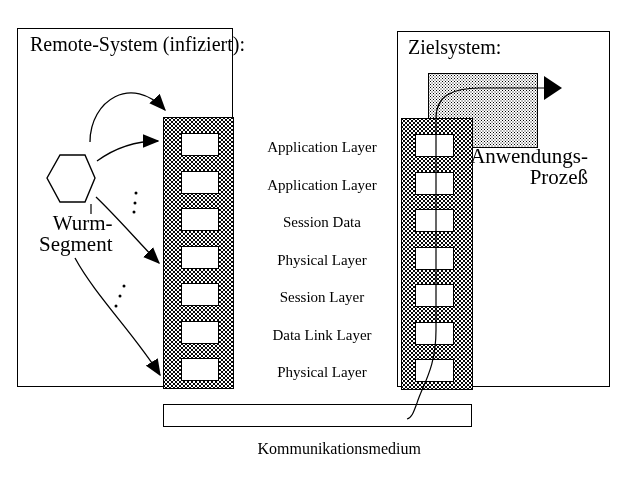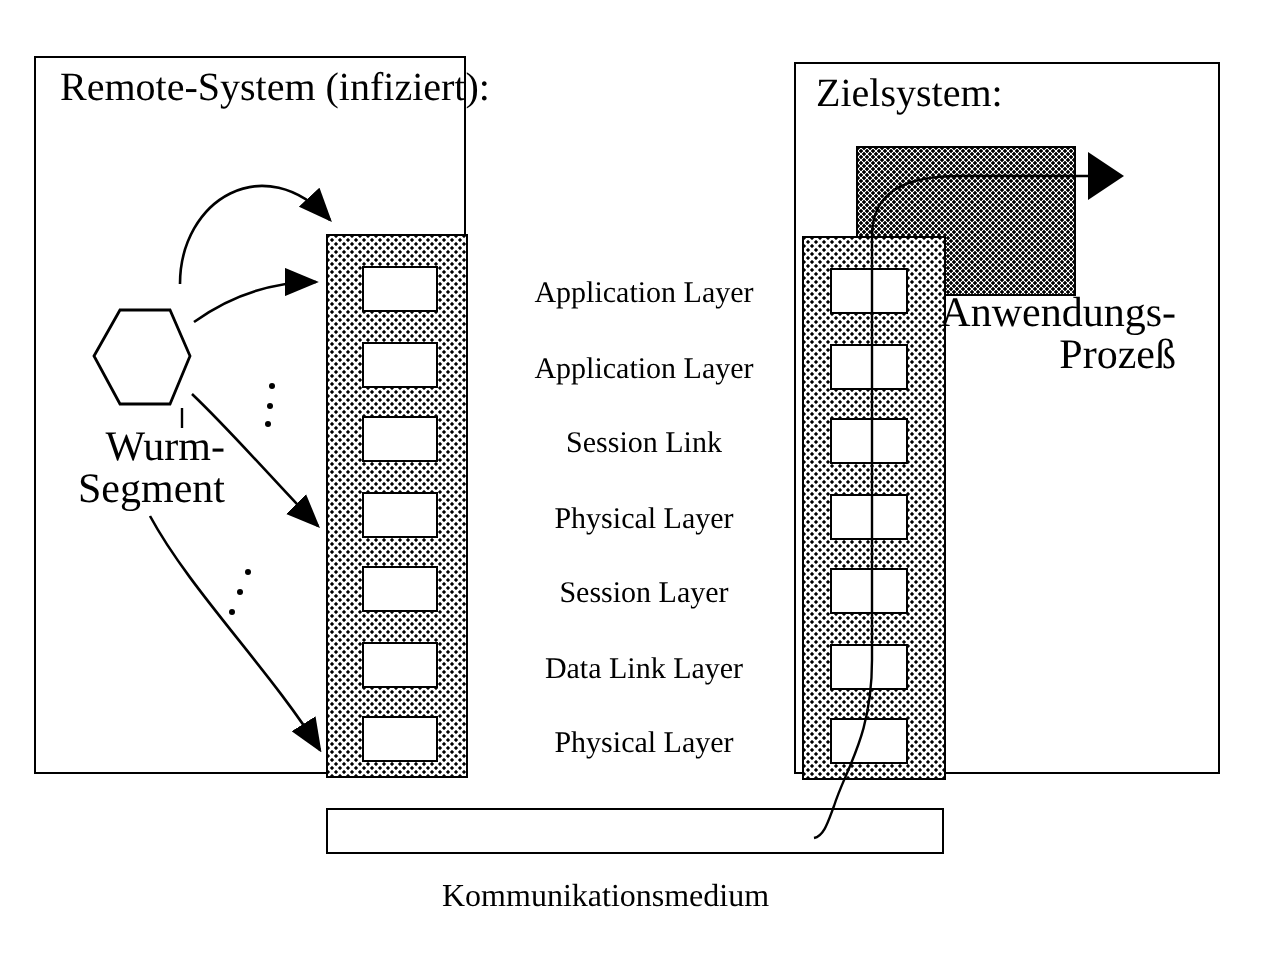--- a/index.html
+++ b/index.html
@@ -68,33 +68,33 @@
     <div class="layer-box" style="top:53px;"></div>
     <div class="layer-box" style="top:90px;"></div>
     <div class="layer-box" style="top:128px;"></div>
     <div class="layer-box" style="top:165px;"></div>
     <div class="layer-box" style="top:203px;"></div>
     <div class="layer-box" style="top:240px;"></div>
   </div>
 
   <div class="layer-label" style="top:139px;">Application Layer</div>
   <div class="layer-label" style="top:177px;">Application Layer</div>
-  <div class="layer-label" style="top:214px;">Session Link</div>
+  <div class="layer-label" style="top:214px;">Session Data</div>
   <div class="layer-label" style="top:252px;">Physical Layer</div>
   <div class="layer-label" style="top:289px;">Session Layer</div>
   <div class="layer-label" style="top:327px;">Data Link Layer</div>
   <div class="layer-label" style="top:364px;">Physical Layer</div>
 
   <div class="abs big-label" style="left:39px;top:213px;text-align:right;">
     <div>Wurm-</div>
     <div>Segment</div>
   </div>
 
   <div class="outline-box" style="left:163px;top:404px;width:309px;height:23px;"></div>
-  <div class="abs" style="left:221px;top:440px;width:200px;text-align:left;font-size:16px;white-space:nowrap;">Kommunikationsmedium</div>
+  <div class="abs" style="left:221px;top:440px;width:200px;text-align:right;font-size:16px;white-space:nowrap;">Kommunikationsmedium</div>
 
   <svg id="svg-overlay" width="640" height="480" viewBox="0 0 640 480">
     <defs>
       <marker id="arrow-s" viewBox="0 0 12 10" refX="11" refY="5" markerWidth="13" markerHeight="11" orient="auto">
         <path d="M0,0 L12,5 L0,10 Z" fill="#000"></path>
       </marker>
       <marker id="arrow-b" viewBox="0 0 15 20" refX="0" refY="10" markerWidth="15" markerHeight="20" orient="auto">
         <path d="M0,0 L15,10 L0,20 Z" fill="#000"></path>
       </marker>
     </defs>

